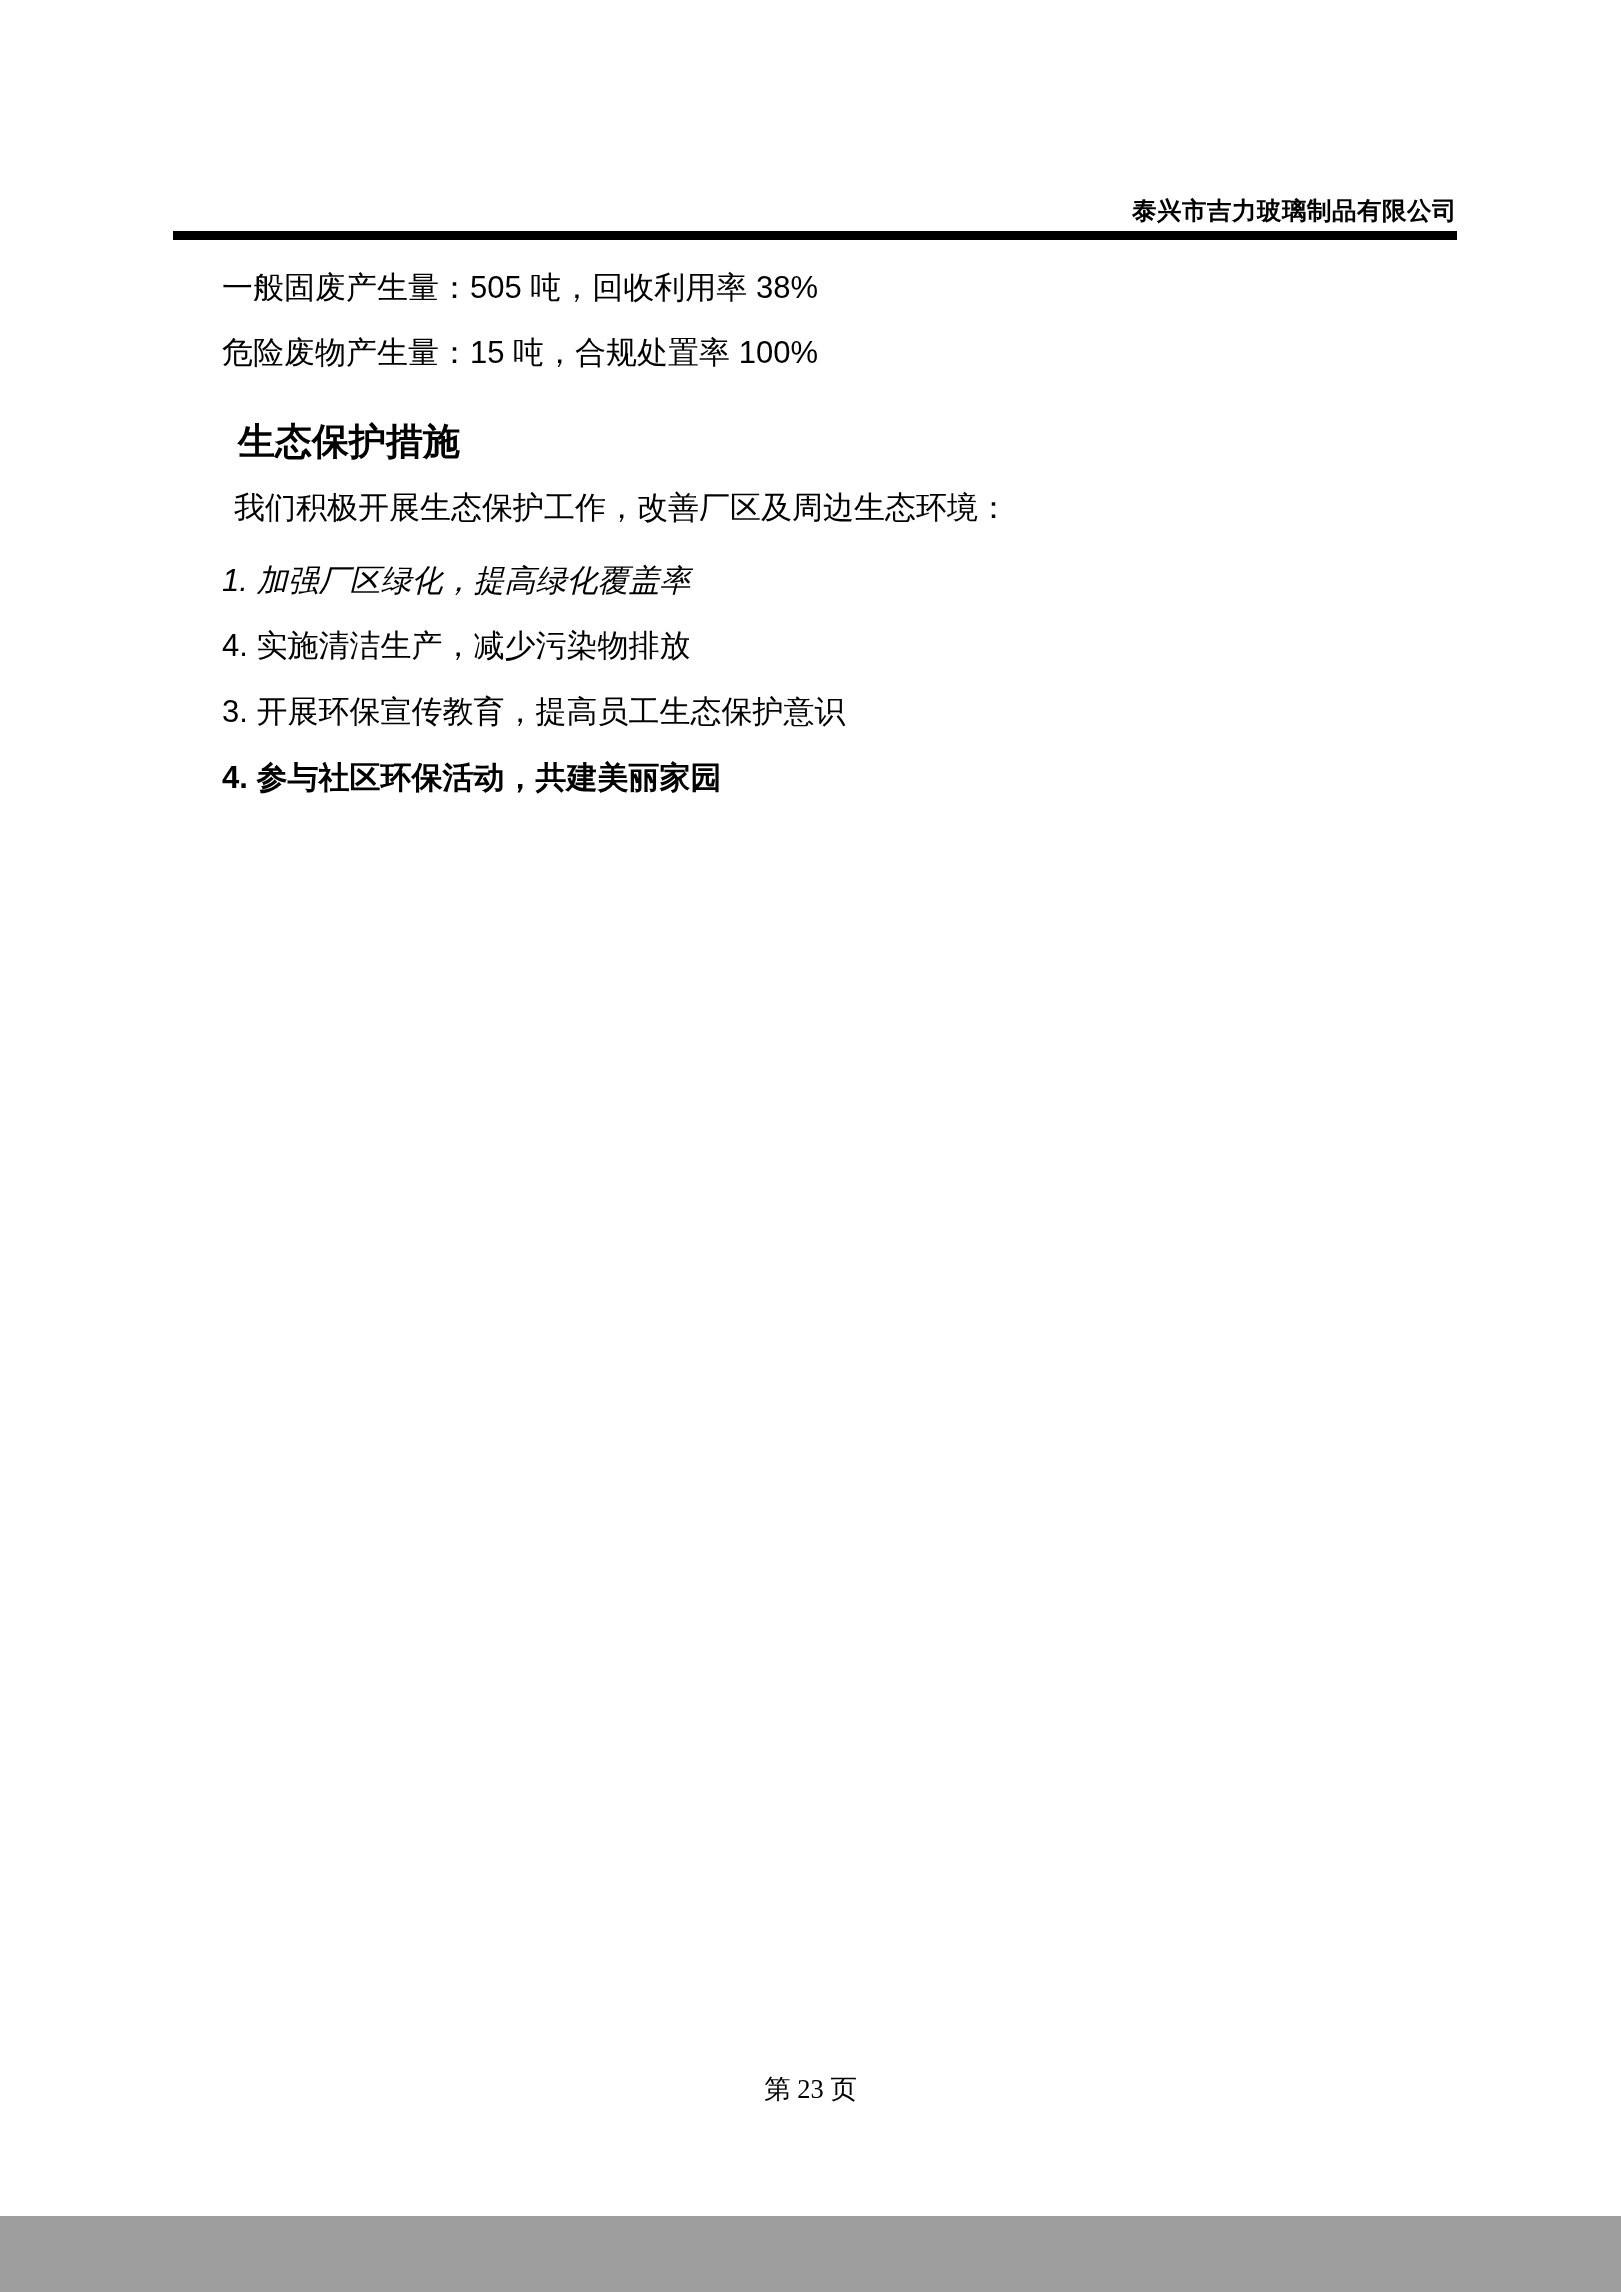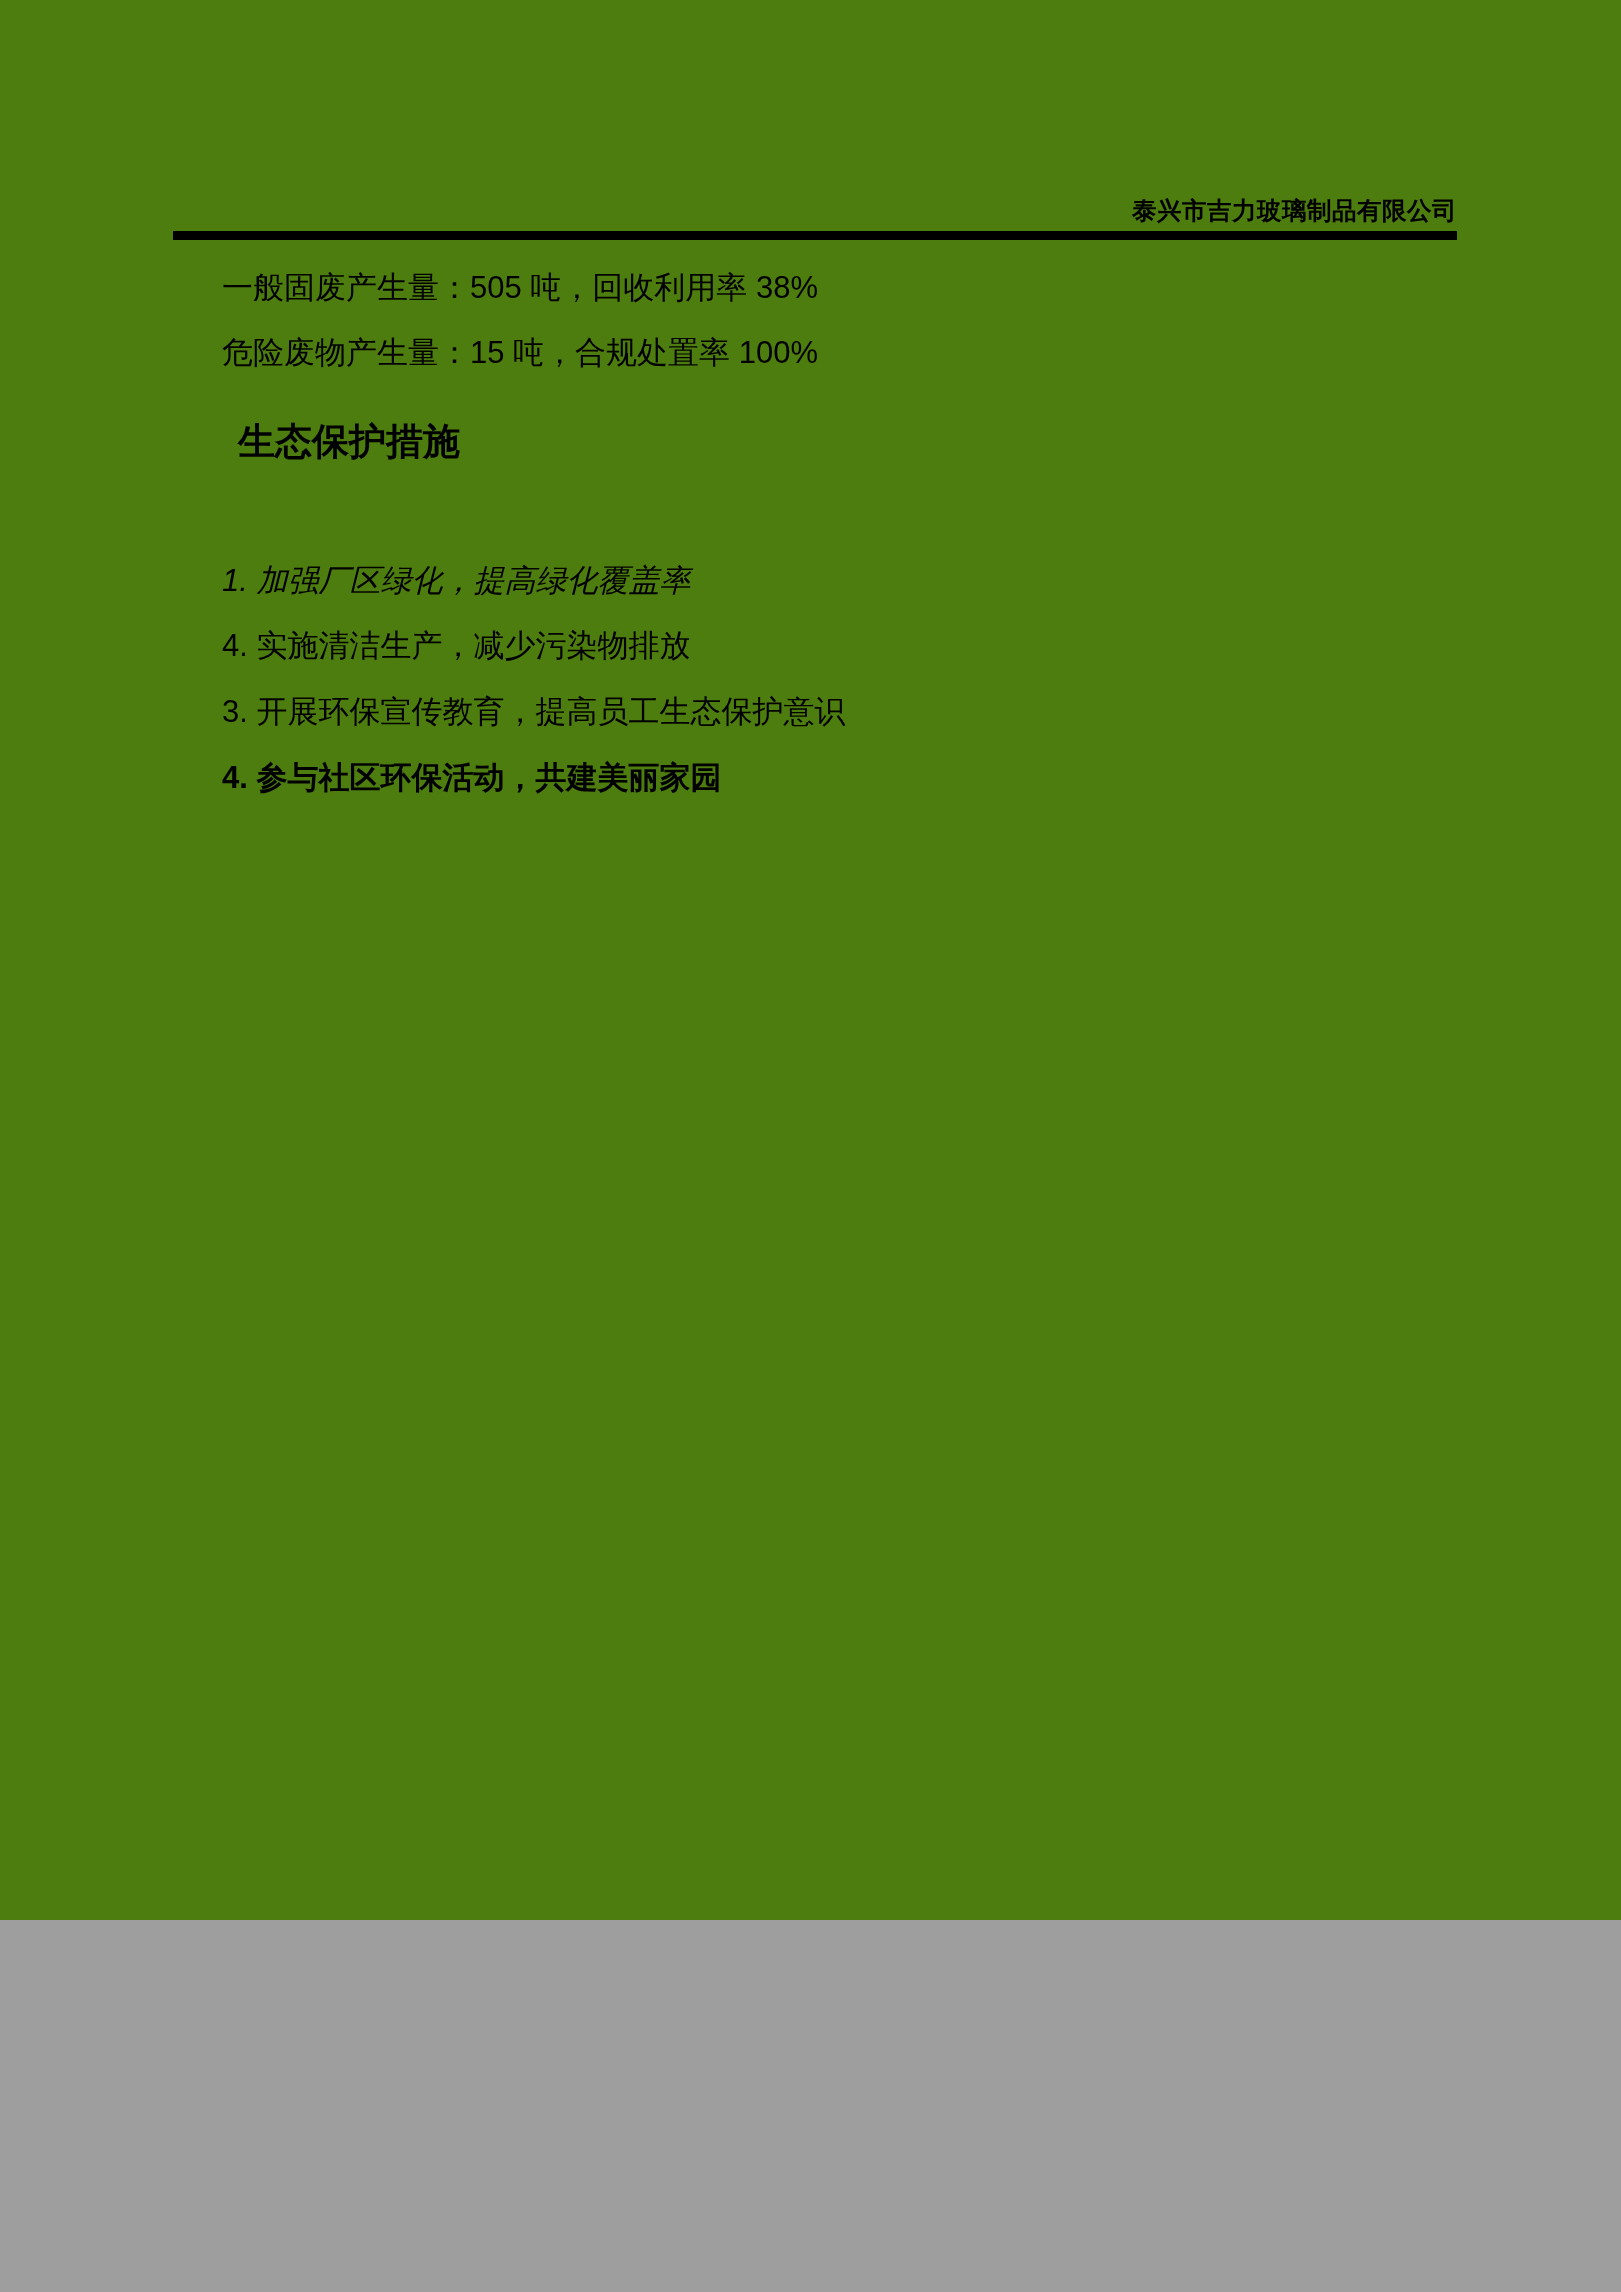--- a/index.html
+++ b/index.html
@@ -2,23 +2,23 @@
 <html lang="zh"><head>
 <meta charset="utf-8">
 <style>
   * { margin: 0; padding: 0; box-sizing: border-box; }
   html, body { background: #9e9e9e; }
   body { font-family: "Liberation Sans", "DejaVu Sans", sans-serif; }
 
   .page {
     position: relative;
     width: 1621px;
-    height: 1920px;
+    height: 2216px;
     margin: 0 auto;
-    background: #4d7c0f;
+    background: #ffffff;
     color: #000000;
     overflow: hidden;
   }
 
   
   .doc-header {
     position: absolute;
     left: 173px;
     top: 196px;
     width: 1284px;
@@ -93,20 +93,21 @@
   <div class="doc-header">泰兴市吉力玻璃制品有限公司</div>
 
   <div class="header-divider"></div>
 
   <div class="txt stat-line-1">一般固废产生量：505 吨，回收利用率 38%</div>
 
   <div class="txt stat-line-2">危险废物产生量：15 吨，合规处置率 100%</div>
 
   <div class="txt section-heading">生态保护措施</div>
 
+  <div class="txt section-intro">我们积极开展生态保护工作，改善厂区及周边生态环境：</div>
 
   <div class="txt list-item-1">1. 加强厂区绿化，提高绿化覆盖率</div>
 
   <div class="txt list-item-2">4. 实施清洁生产，减少污染物排放</div>
 
   <div class="txt list-item-3">3. 开展环保宣传教育，提高员工生态保护意识</div>
 
   <div class="txt list-item-4">4. 参与社区环保活动，共建美丽家园</div>
 
 

